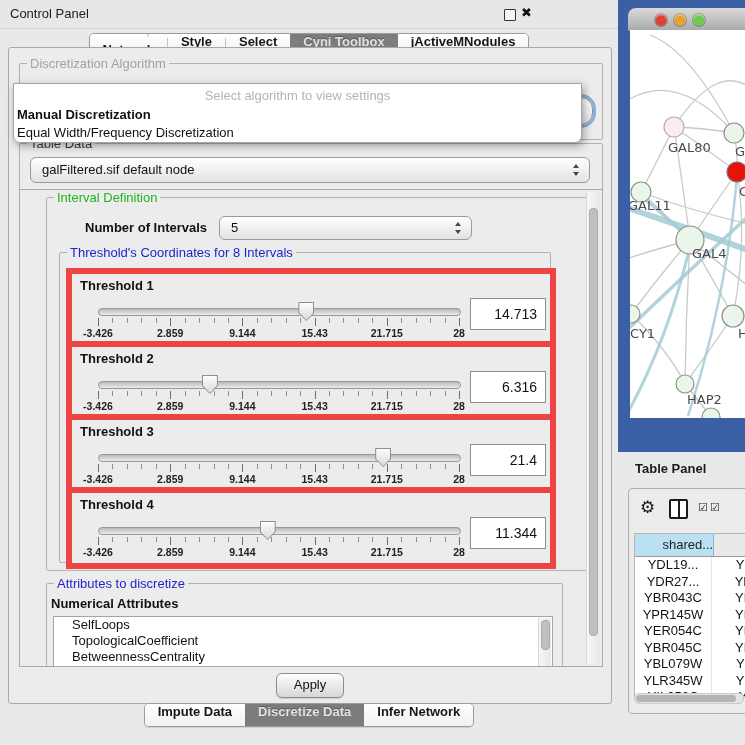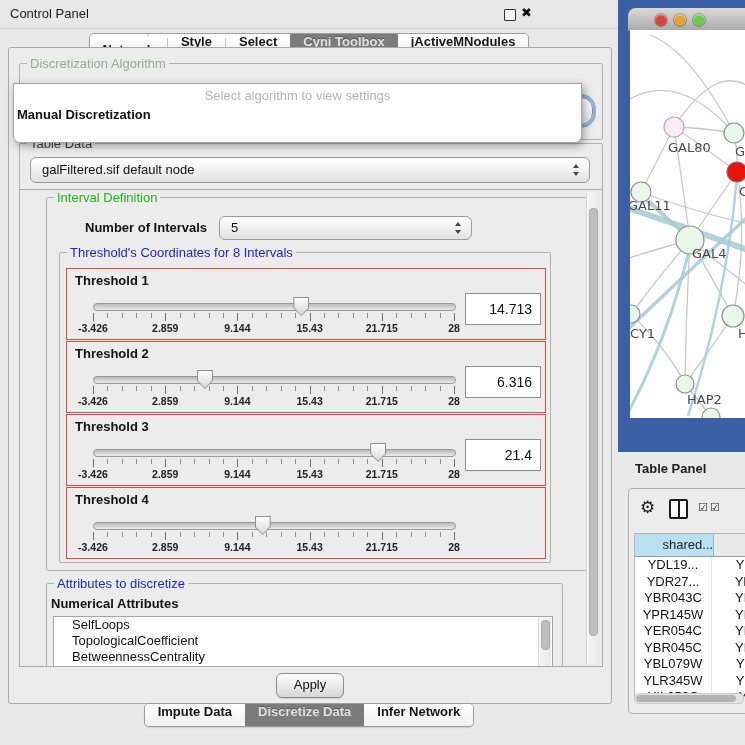--- a/index.html
+++ b/index.html
@@ -52,21 +52,21 @@
   .popup-item{font-size:13px;color:#111;padding:1px 0 1px 3px;line-height:16px;}
   .popup-item.selected{font-weight:bold;}
 
   #scrollpanel{left:10px;top:141px;width:582px;height:476px;border:1px solid #a9a9a9;background:#ececec;overflow:hidden;}
   .vsb-track{position:absolute;right:2px;top:2px;bottom:2px;width:13px;background:linear-gradient(90deg,#f6f6f6,#e8e8e8);border-left:1px solid #d8d8d8;}
   .vsb-thumb{position:absolute;left:2px;width:9px;border-radius:5px;background:#bfbfbf;box-shadow:inset 0 0 0 1px #adadad;}
 
   #noi-label{left:38px;top:22px;font-size:13px;font-weight:bold;color:#111;}
 
   
-  .thr-row{position:absolute;left:6px;width:478px;height:70px;border:1px solid #ef4444;background:#ececec;}
+  .thr-row{position:absolute;left:6px;width:478px;height:70px;border:6px solid #ef4444;background:#ececec;}
   .thr-name{position:absolute;left:8px;top:4px;font-size:13px;font-weight:bold;color:#111;}
   .thr-track{position:absolute;left:26px;top:34px;width:361px;height:6px;border:1px solid #999;border-radius:4px;
              background:linear-gradient(#b9b9b9,#ececec);}
   .thr-thumb{position:absolute;top:28px;width:16px;height:19px;
       clip-path:polygon(0 0,100% 0,100% 58%,50% 100%,0 58%);background:#8f8f8f;}
   .thr-thumb i{position:absolute;left:1px;top:1px;right:1px;bottom:1px;display:block;
       clip-path:polygon(0 0,100% 0,100% 58%,50% 100%,0 58%);background:linear-gradient(#fdfdfd,#d9d9d9);}
   .thr-minors{position:absolute;left:26px;top:44px;width:362px;height:5px;
       background:repeating-linear-gradient(90deg,#8e8e8e 0 1px,transparent 1px 14.44px);}
   .major-tick{position:absolute;top:44px;width:1px;height:8px;background:#6d6d6d;}
@@ -155,20 +155,21 @@
       <div class="groupbox" style="left:10px;top:15px;width:582px;height:75px;">
         <span class="group-title gt-dim">Discretization Algorithm</span>
       </div>
 
       <div id="algo-combo-behind" class="abs"></div>
 
       <div id="algo-popup" class="abs">
         <span id="popup-placeholder">Select algorithm to view settings</span>
         <div id="popup-items">
             <div class="popup-item selected">Manual Discretization</div>
+            <div class="popup-item">Equal Width/Frequency Discretization</div>
           </div>
       </div>
 
       <div class="groupbox" style="left:10px;top:95px;width:582px;height:46px;">
         <span class="group-title gt-dark">Table Data</span>
         <div class="combo" style="left:10px;top:13px;right:12px;height:24px;">
           <span class="combo-text">galFiltered.sif default node</span>
           <span class="spin"></span>
         </div>
       </div>
@@ -250,20 +251,21 @@
                   <span class="major-tick" style="left: 387px;"></span>
                   <span class="tick-label" style="left: 387px;">28</span>
                 </div>
                 <div class="thr-row" style="top: 234px;">
     <span class="thr-name">Threshold 4</span>
     <span class="thr-track"></span>
     <span class="thr-minors"></span>
     <span class="thr-thumb" style="left: 187.667px;">
                     <i></i>
                   </span>
+    <span class="thr-valuebox">11.344</span>
   <span class="major-tick" style="left: 26px;"></span>
                   <span class="tick-label" style="left: 26px;">-3.426</span>
                   <span class="major-tick" style="left: 98.2px;"></span>
                   <span class="tick-label" style="left: 98.2px;">2.859</span>
                   <span class="major-tick" style="left: 170.4px;"></span>
                   <span class="tick-label" style="left: 170.4px;">9.144</span>
                   <span class="major-tick" style="left: 242.6px;"></span>
                   <span class="tick-label" style="left: 242.6px;">15.43</span>
                   <span class="major-tick" style="left: 314.8px;"></span>
                   <span class="tick-label" style="left: 314.8px;">21.715</span>

